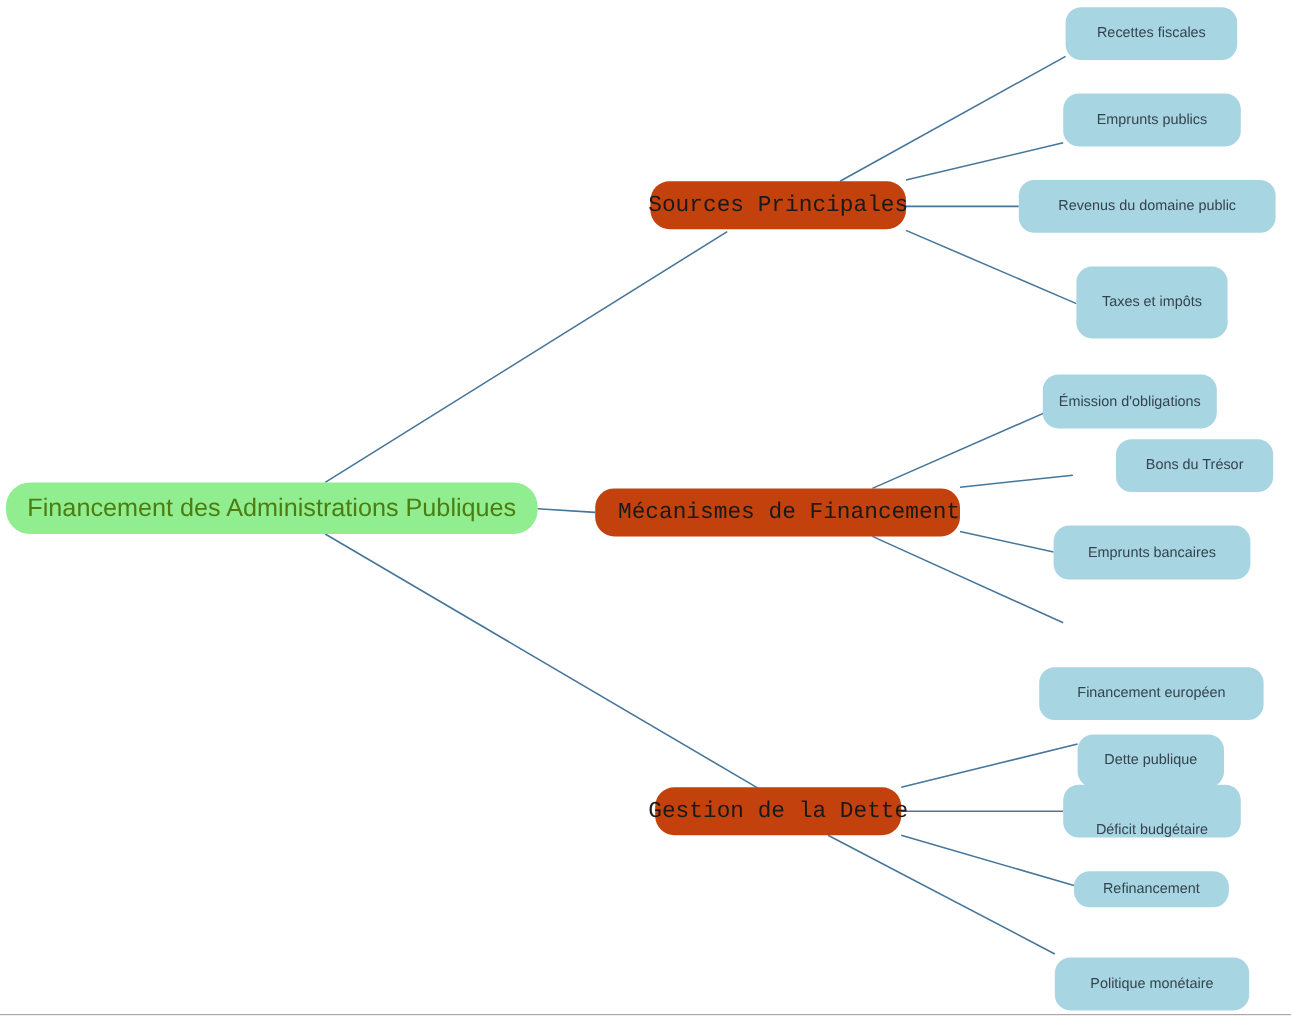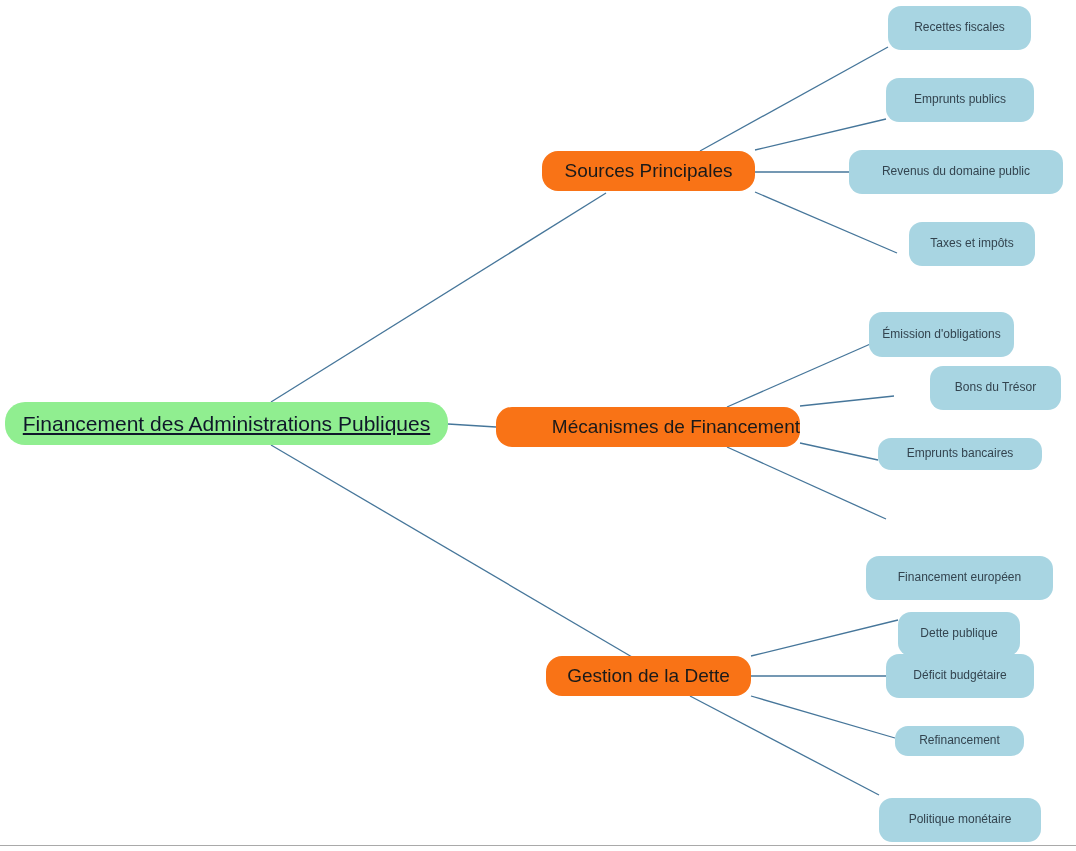--- a/index.html
+++ b/index.html
@@ -32,30 +32,30 @@
     display: flex;
     align-items: center;
     justify-content: center;
     border-radius: 14px;
     white-space: nowrap;
     text-align: center;
     line-height: 1.1;
   }
   .node.root {
     background: #90ee90;
-    color: #0f172a;
+    color: #4d7c0f;
     font-size: 21px;
     border-radius: 20px;
-    text-decoration: underline;
   }
   .node.branch {
-    background: #f97316;
+    background: #c2410c;
     color: #1a1a1a;
     font-size: 19px;
     border-radius: 16px;
+    font-family: Liberation Mono, monospace;
   }
   .node.leaf {
     background: #a8d5e2;
     color: #33444f;
     font-size: 12px;
     border-radius: 13px;
   }
   .bottom-rule {
     position: absolute;
     left: 0;
@@ -94,45 +94,45 @@
       </div>
       <div class="node leaf" style="left: 888px; top: 6px; width: 143px; height: 44px;">
         <span>Recettes fiscales</span>
       </div>
       <div class="node leaf" style="left: 886px; top: 78px; width: 148px; height: 44px;">
         <span>Emprunts publics</span>
       </div>
       <div class="node leaf" style="left: 849px; top: 150px; width: 214px; height: 44px;">
         <span>Revenus du domaine public</span>
       </div>
-      <div class="node leaf" style="left: 897px; top: 222px; width: 126px; height: 44px; margin-left: 12px;">
+      <div class="node leaf" style="left: 897px; top: 222px; width: 126px; height: 60px;">
         <span>Taxes et impôts</span>
       </div>
       <div class="node branch" style="left: 496px; top: 407px; width: 304px; height: 40px; justify-content: flex-end;">
         <span>Mécanismes de Financement</span>
       </div>
       <div class="node leaf" style="left: 869px; top: 312px; width: 145px; height: 45px;">
         <span>Émission d'obligations</span>
       </div>
       <div class="node leaf" style="left: 894px; top: 366px; width: 131px; height: 44px; margin-left: 36px;">
         <span>Bons du Trésor</span>
       </div>
-      <div class="node leaf" style="left: 878px; top: 438px; width: 164px; height: 32px;">
+      <div class="node leaf" style="left: 878px; top: 438px; width: 164px; height: 45px;">
         <span>Emprunts bancaires</span>
       </div>
       <div class="node leaf" style="left: 866px; top: 512px; width: 187px; height: 44px; margin-top: 44px;">
         <span>Financement européen</span>
       </div>
       <div class="node branch" style="left: 546px; top: 656px; width: 205px; height: 40px;">
         <span>Gestion de la Dette</span>
       </div>
       <div class="node leaf" style="left: 898px; top: 612px; width: 122px; height: 44px;">
         <span>Dette publique</span>
       </div>
-      <div class="node leaf" style="left: 886px; top: 654px; width: 148px; height: 44px;">
+      <div class="node leaf" style="left: 886px; top: 654px; width: 148px; height: 44px; align-items: flex-end;">
         <span>Déficit budgétaire</span>
       </div>
       <div class="node leaf" style="left: 895px; top: 726px; width: 129px; height: 30px;">
         <span>Refinancement</span>
       </div>
       <div class="node leaf" style="left: 879px; top: 798px; width: 162px; height: 44px;">
         <span>Politique monétaire</span>
       </div>
     </div>
   <div class="bottom-rule" id="bottom-rule" style="top: 845px;"></div>

